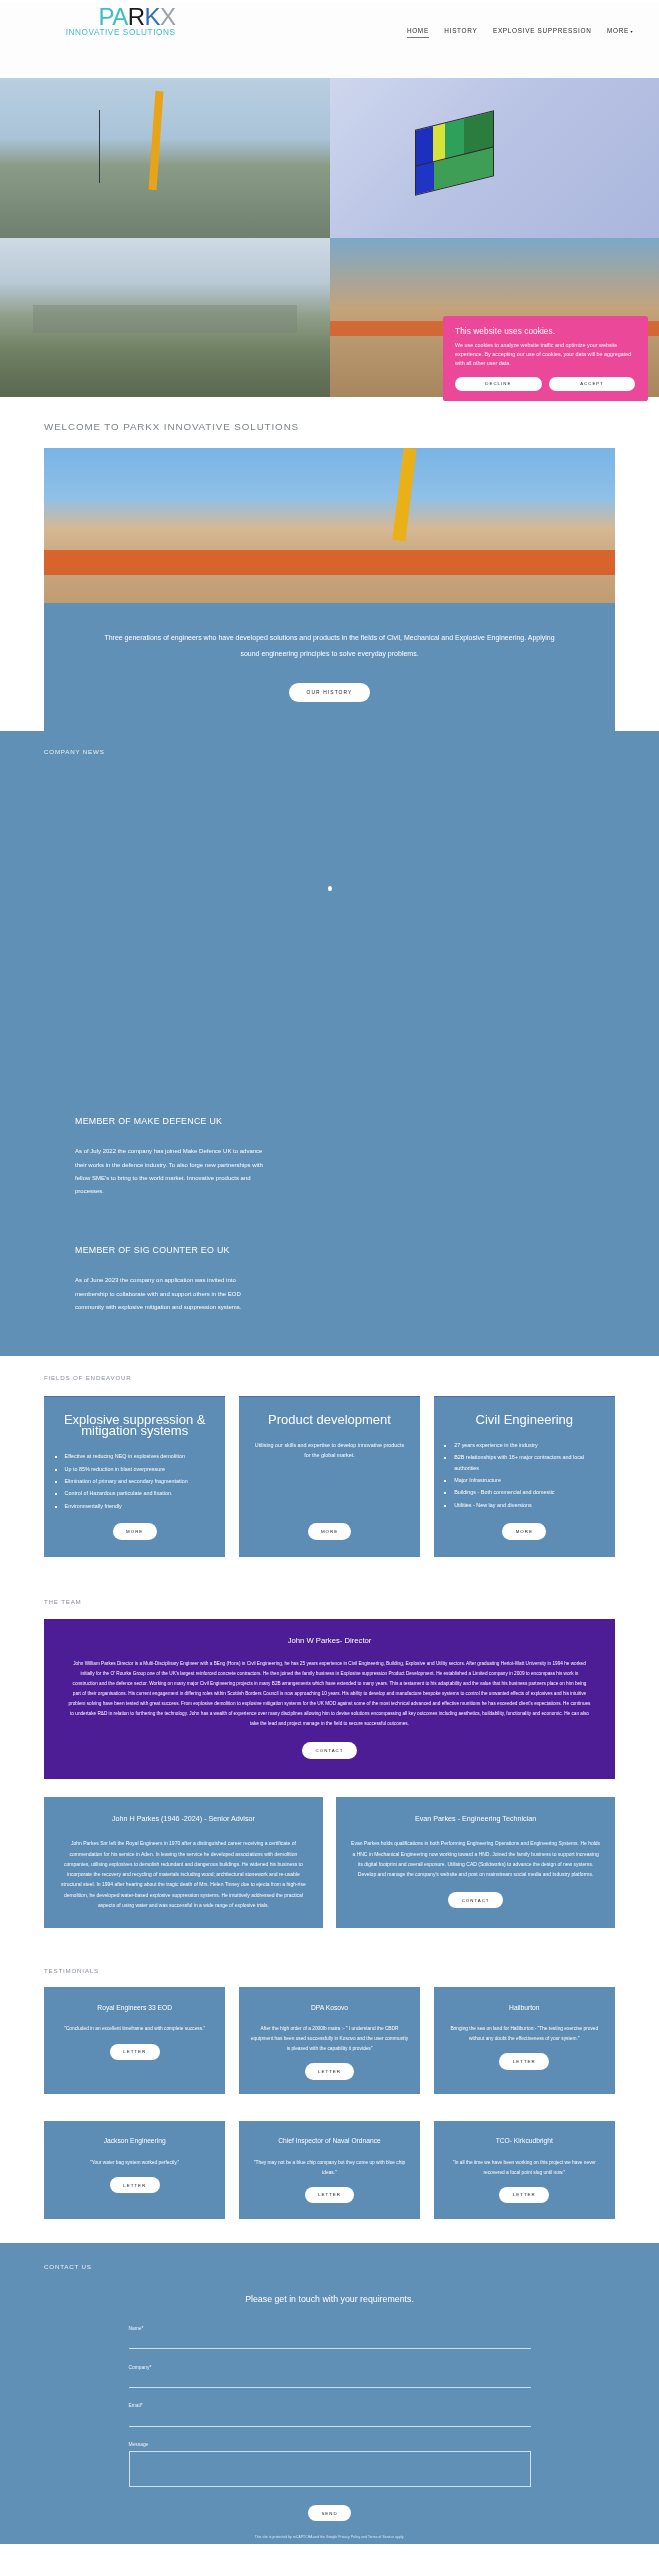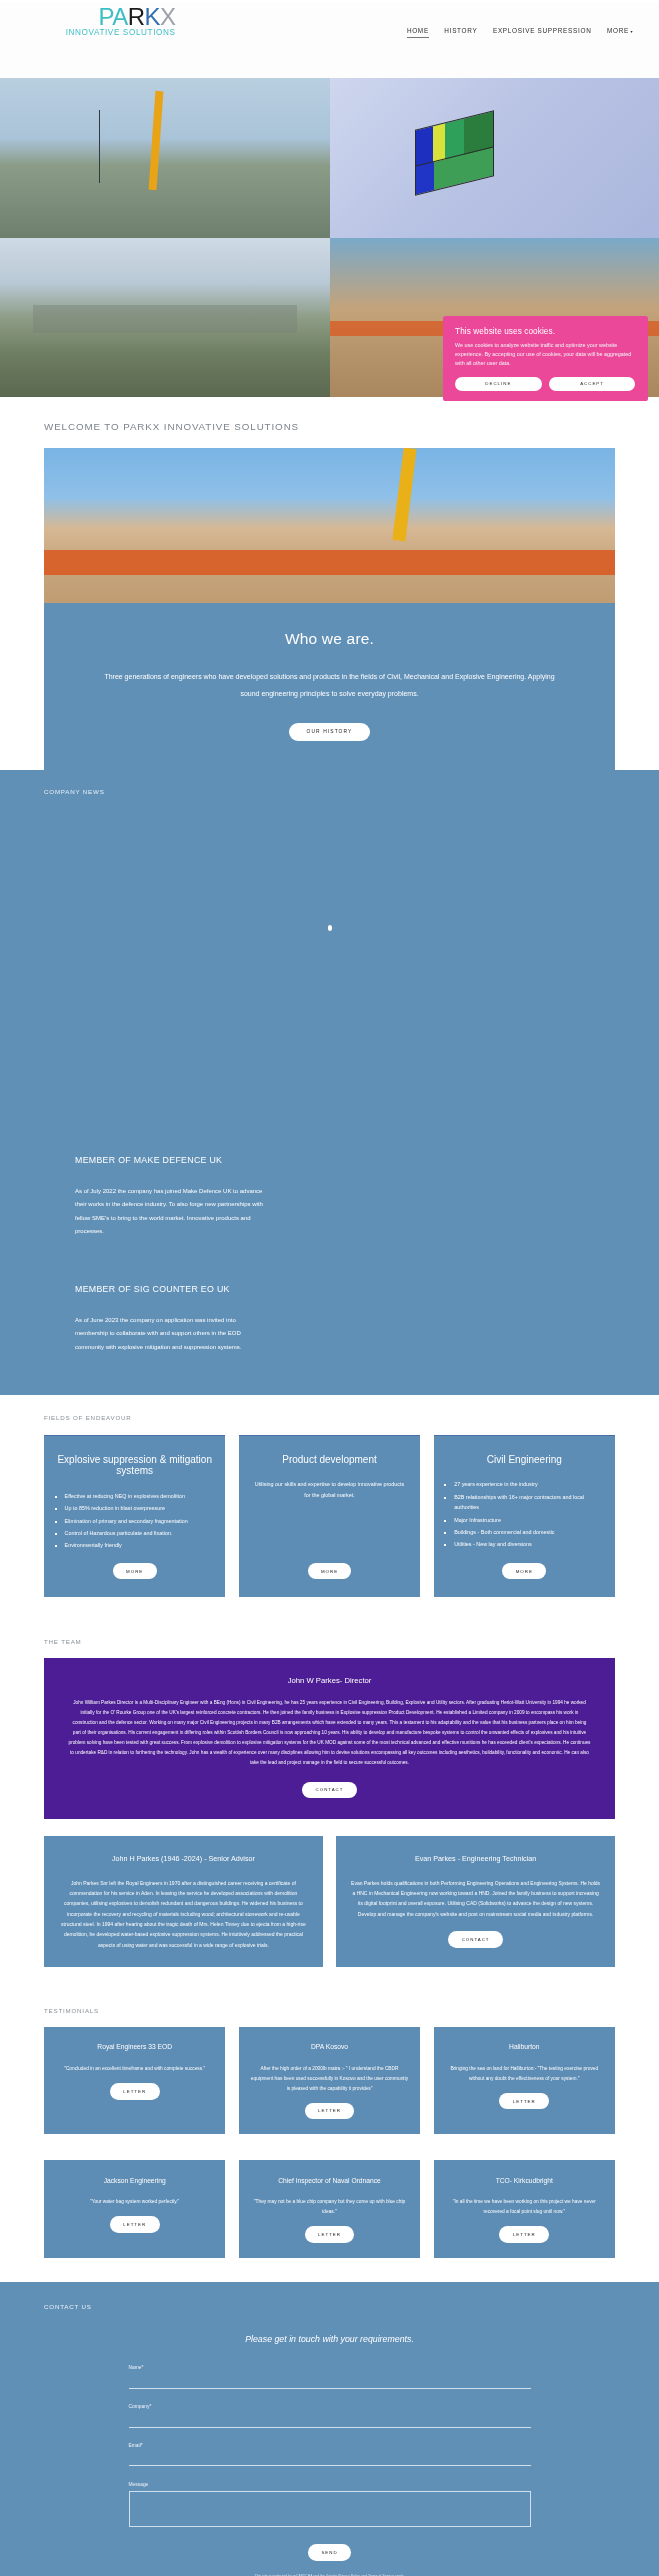--- a/index.html
+++ b/index.html
@@ -305,21 +305,21 @@
   .card {
     background: #5d8cb4;
     color: #fff;
     padding: 17.5px 13.4px 17.5px 13.4px;
     text-align: center;
     display: flex;
     flex-direction: column;
     border-top: 1px solid #4a6ea8;
   }
   .card h4 {
-    font-size: 10px;
+    font-size: 13px;
     font-weight: 400;
     line-height: 11.3px;
     margin-bottom: 14.4px;
   }
   .card ul {
     text-align: left;
     margin: 0 0 10.3px 7.2px;
     padding: 0;
   }
   .card ul li {
@@ -391,21 +391,20 @@
   .contact {
     background: #6190b7;
     padding: 20.6px 0 0 0;
     color: #fff;
   }
   .contact h2 {
     text-align:center;
     font-size: 8.8px;
     font-weight: 400;
     margin: 24px 0 21.6px 0;
-    font-style: italic;
   }
   .form { width: 402px; margin: 0 auto; padding-bottom: 5.2px; }
   .field { margin-bottom: 15.5px; }
   .field label {
     display:block;
     font-size: 4.9px;
     margin-bottom: 4.1px;
     color: #eef4f9;
   }
   .field input, .field textarea {
@@ -466,21 +465,20 @@
   </div>
 
   <div class="band-white">
     <div class="welcome-title">WELCOME TO PARKX INNOVATIVE SOLUTIONS</div>
   </div>
 
   <div class="band-white">
     <div class="whowe-wrap">
       <div class="whowe-img"></div>
       <div class="whowe-box">
-        <h2>Who we are.</h2>
         <p>Three generations of engineers who have developed solutions and products in the fields of Civil, Mechanical and Explosive Engineering.  Applying sound engineering principles to solve everyday problems.</p>
         <button class="btn-pill">OUR HISTORY</button>
       </div>
     </div>
   </div>
 
   <div class="news">
     <div class="sec-label light">COMPANY NEWS</div>
     <div class="dot"></div>
   </div>

